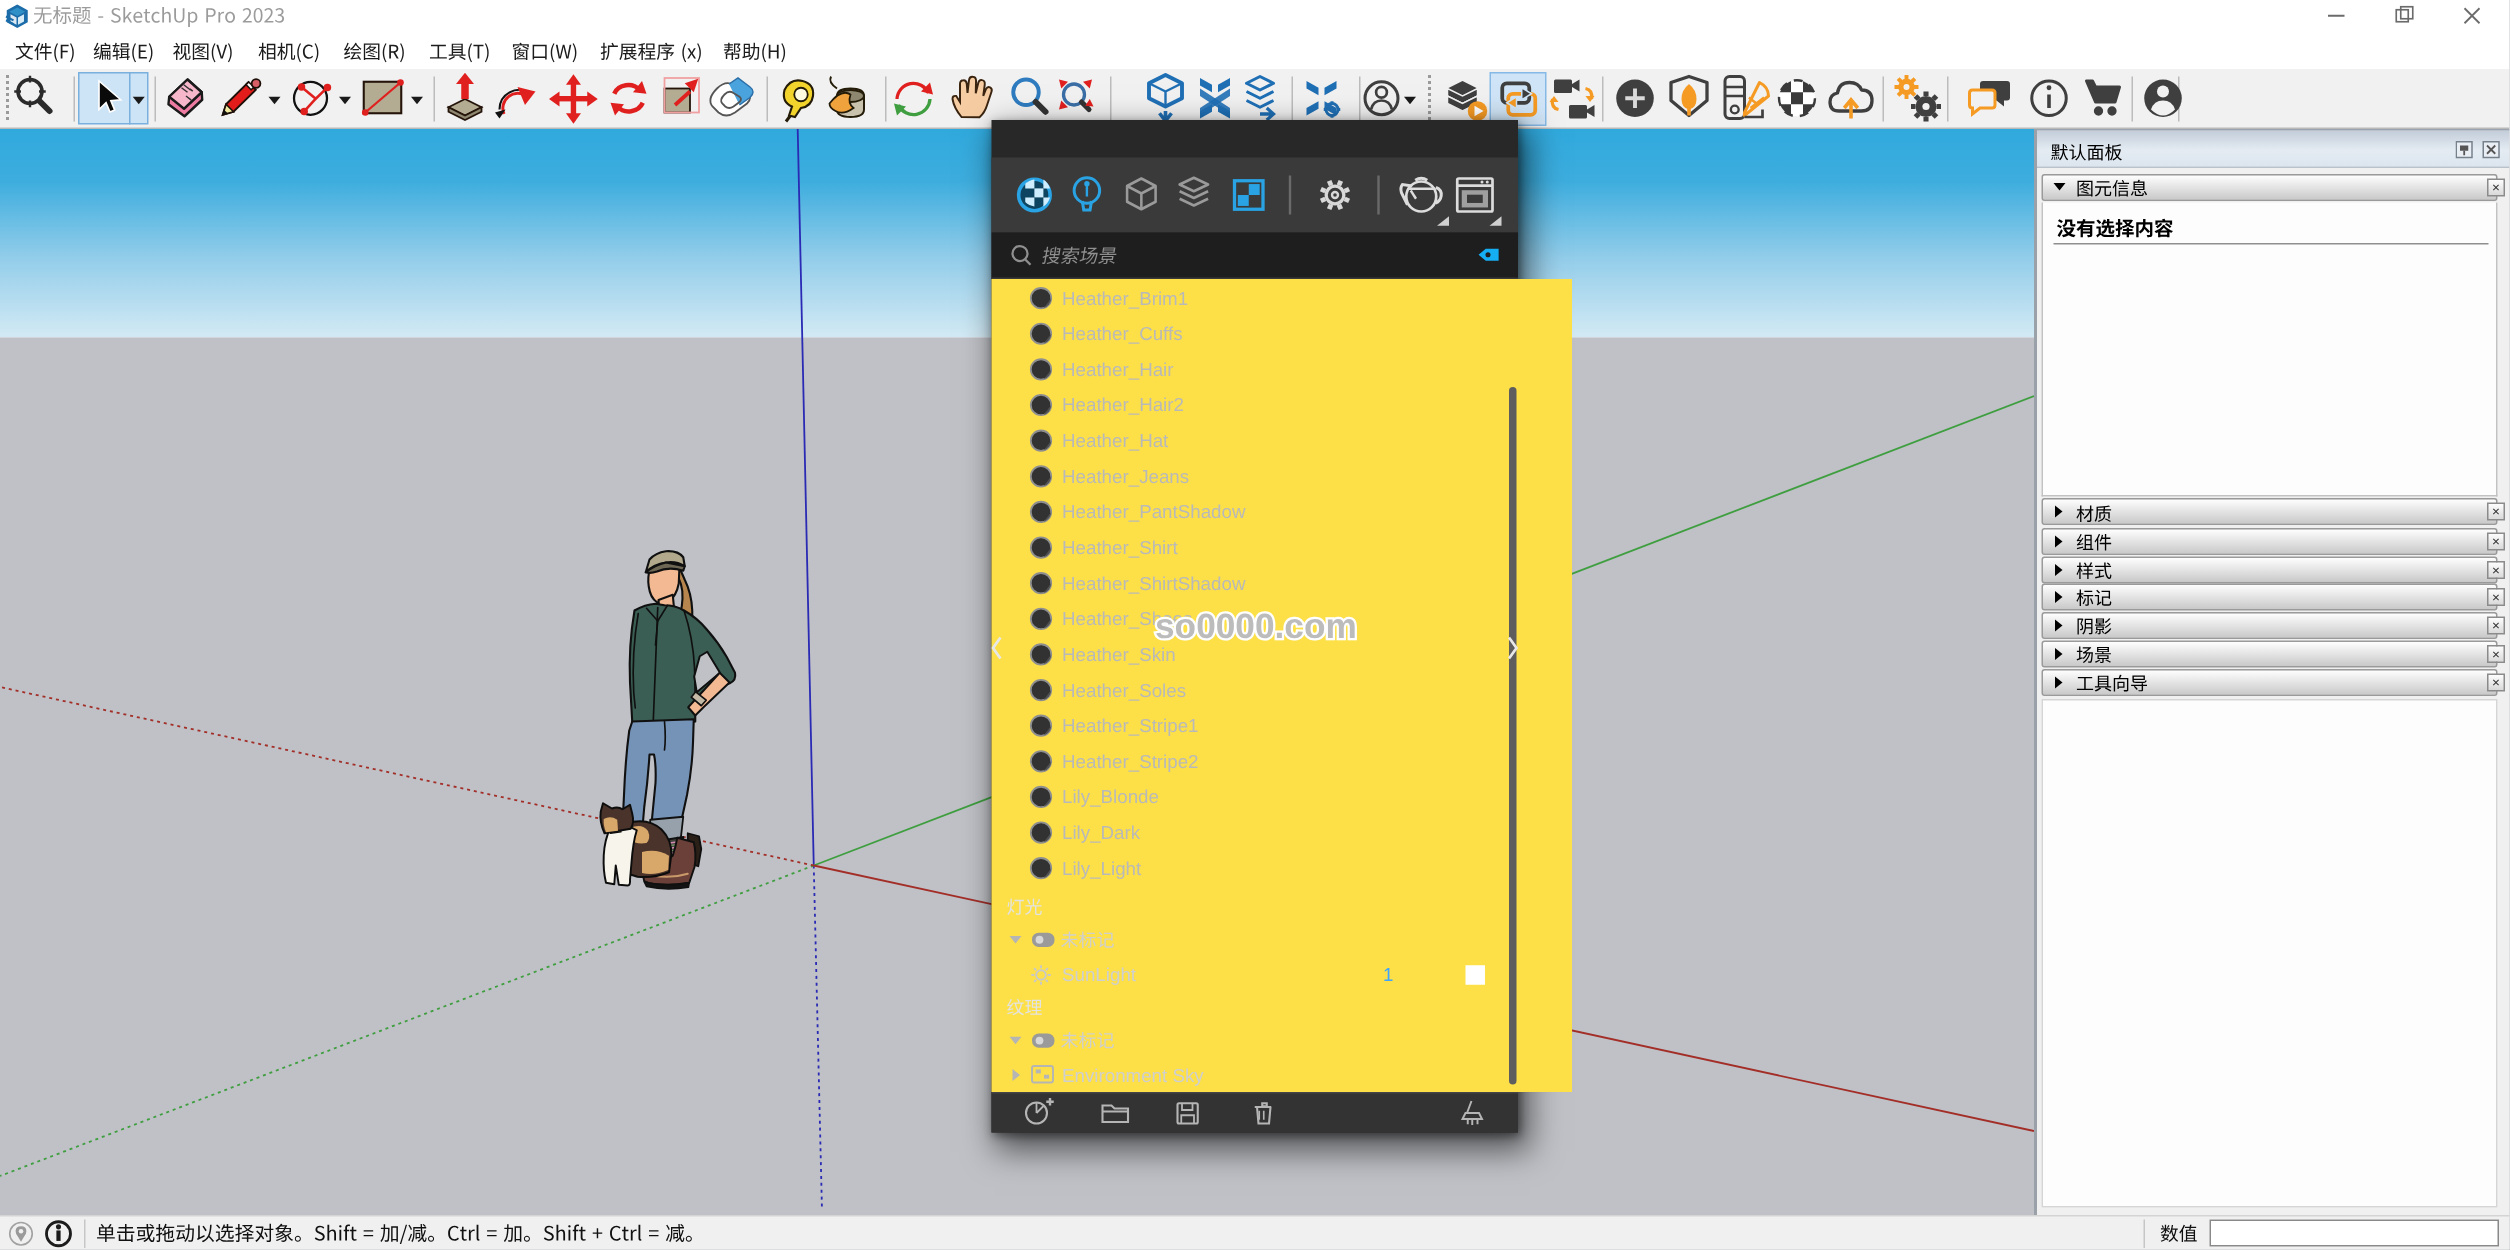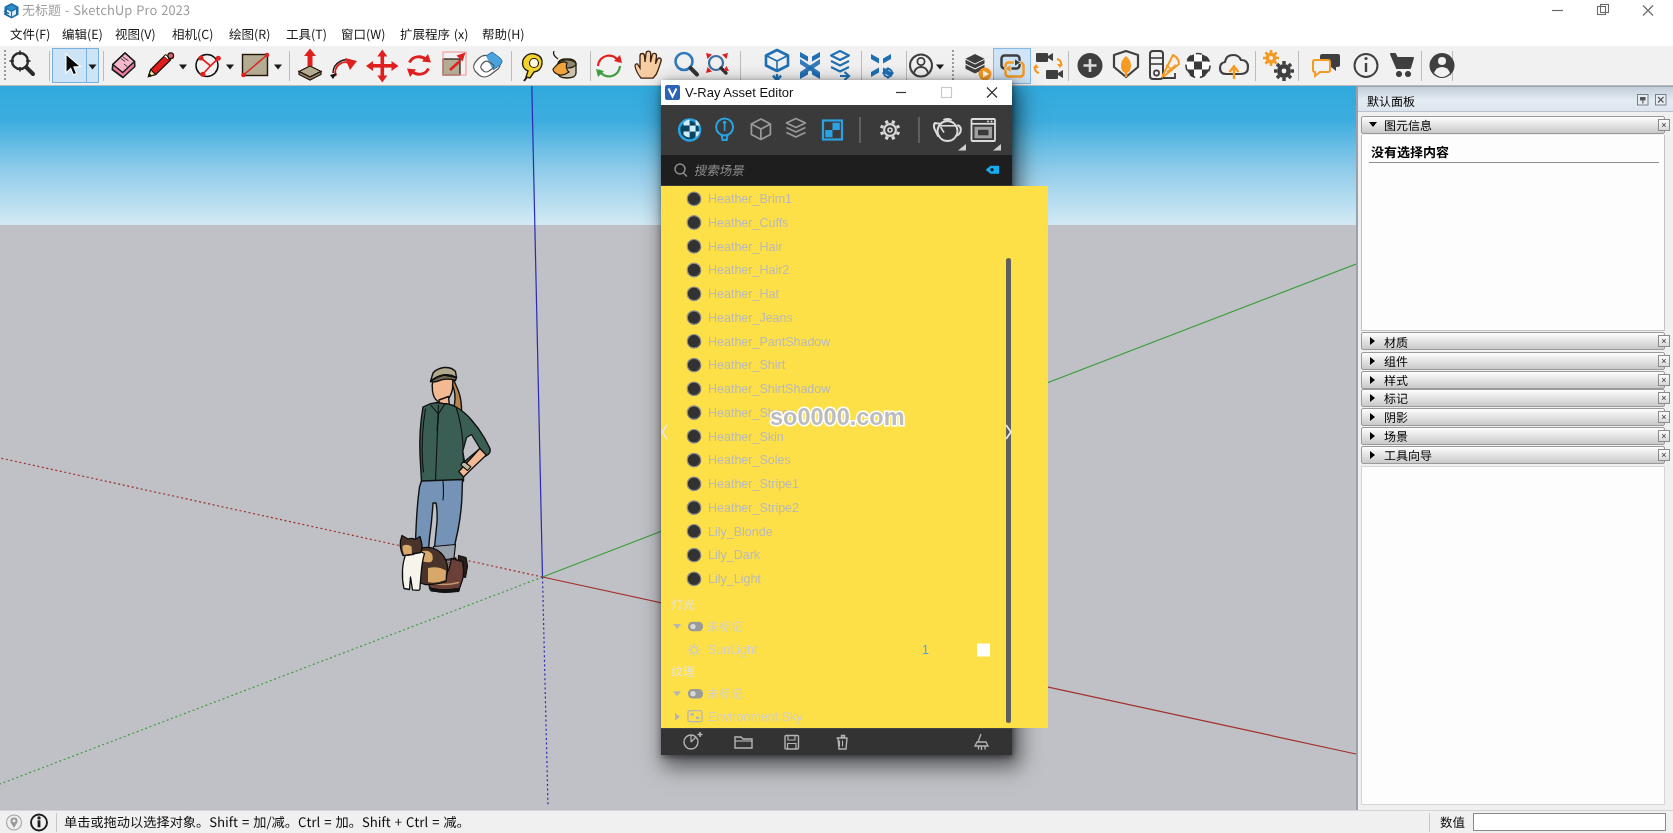--- a/index.html
+++ b/index.html
@@ -443,32 +443,20 @@
 <circle cx="14" cy="9.8" r="1.5" fill="#f0f0f0"></circle>
 <circle cx="39" cy="11.5" r="8" fill="none" stroke="#1c1c1c" stroke-width="1.9"></circle>
 <rect x="37.6" y="9.3" width="2.8" height="7" fill="#1c1c1c"></rect>
 <circle cx="39" cy="6.9" r="1.7" fill="#1c1c1c"></circle>
 </svg>
 <div style="position:absolute;left:56px;top:2px;width:1px;height:19px;background:#c6c6c6"></div>
 <div style="position:absolute;left:1429px;top:2px;width:1px;height:19px;background:#c6c6c6"></div>
 <div style="position:absolute;left:1473px;top:2px;width:193px;height:18px;background:#fff;border:1px solid #898989"></div>
 </div>
 <div id="vray">
-    <div id="vtitle">
-<svg style="position:absolute;left:4px;top:5px" width="15" height="15">
-<rect width="15" height="15" rx="2" fill="#2c62b8"></rect>
-<path d="M3.5 3.5 l4 8 4-8" fill="none" stroke="#fff" stroke-width="2"></path>
-</svg>
-<span class="lat" style="left:24px;top:4.5px;font-size:13px;color:#111">V-Ray Asset Editor</span>
-<svg style="position:absolute;left:230px;top:0" width="121" height="25">
-<line x1="5" y1="12.5" x2="15" y2="12.5" stroke="#333" stroke-width="1.2"></line>
-<rect x="50.5" y="7.5" width="10" height="10" fill="none" stroke="#c9c9c9" stroke-width="1.2"></rect>
-<path d="M96 7.5 l10 10 m0-10 l-10 10" stroke="#333" stroke-width="1.2"></path>
-</svg>
-    </div>
     <div id="vtools"><svg width="351" height="50">
 <g fill="none">
 <circle cx="28.6" cy="25" r="10.5" fill="#0d4560" stroke="#29a3e3" stroke-width="2.4"></circle>
 <g fill="#cfeefd">
             <path d="M22.5 17.5 a10.5 10.5 0 0 1 6.1-2.9 v6 h-6.1z"></path>
             <rect x="28.6" y="20.6" width="6" height="6"></rect>
             <path d="M22.5 26.6 h6.1 v6 a10.5 10.5 0 0 1 -6.1-2.9z"></path>
             <path d="M34.6 26.6 h4.4 a10.5 10.5 0 0 1 -4.4 6z"></path>
             <path d="M34.6 14.6 a10.5 10.5 0 0 1 4.4 6 h-4.4z"></path>
           </g>

